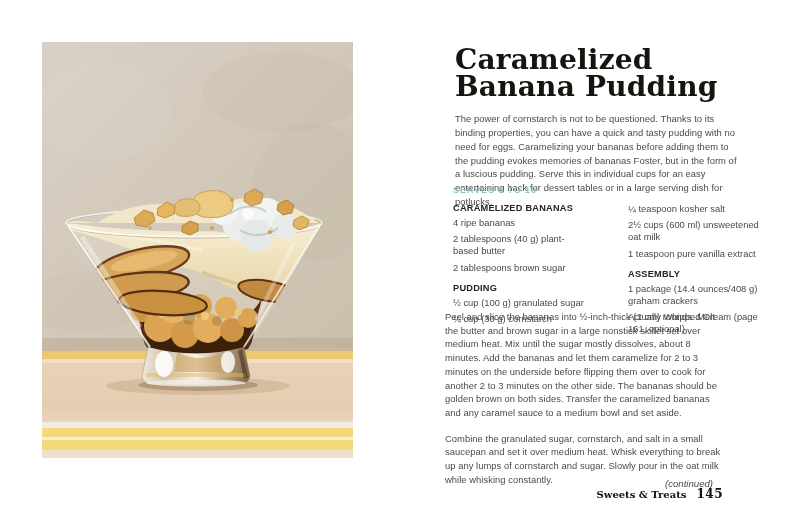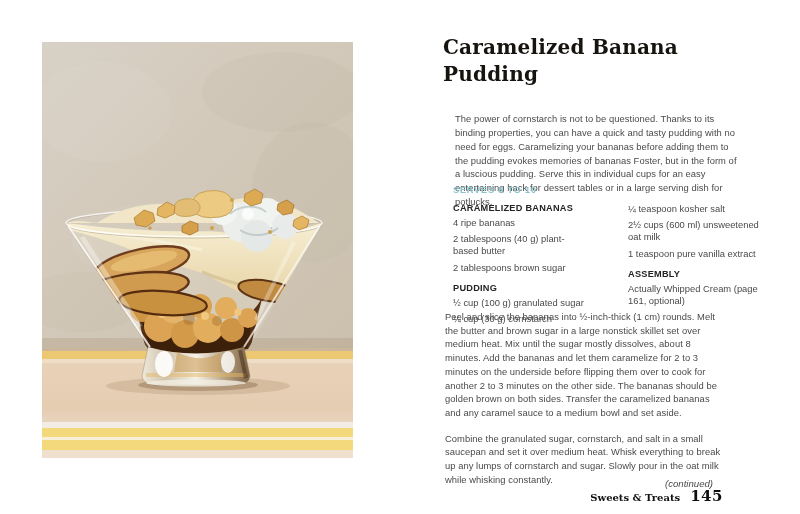--- a/index.html
+++ b/index.html
@@ -1,40 +1,40 @@
 <!DOCTYPE html>
 <html><head>
 <meta charset="utf-8">
 <style>
   html,body{margin:0;padding:0;background:#ffffff;}
   .page{position:relative;width:800px;height:514px;background:#ffffff;overflow:hidden;
         font-family:"Liberation Sans",sans-serif;}
   .photo{position:absolute;left:42px;top:42px;width:311px;height:416px;}
   .photo svg{display:block;}
   .recipe{position:absolute;left:439px;top:0;width:292px;height:514px;}
-  .title{position:absolute;left:0;top:30px;width:300px;margin:4px;
-         font-family:"DejaVu Serif",serif;font-weight:bold;font-size:20px;line-height:27px;
+  .title{position:absolute;left:0;top:30px;width:300px;margin:16px;
+         font-family:"DejaVu Serif",serif;font-weight:bold;font-size:28px;line-height:27px;
          color:#17130e;letter-spacing:0.2px;}
   .intro{position:absolute;left:16px;top:103px;width:283px;
          font-size:9.4px;line-height:13.7px;color:#4a4a4a;letter-spacing:0.05px;}
   .serves{position:absolute;left:14px;top:185px;font-size:9.2px;font-weight:bold;
           letter-spacing:0.8px;color:#8cc3c9;}
   .ingredients{position:absolute;left:14px;top:203px;width:278px;display:flex;gap:29px;}
   .ing-col1{width:134px;flex:none;padding-right:12px;}
   .ing-col2{width:146px;flex:none;}
   .ing-header{font-size:9.2px;font-weight:bold;color:#242424;letter-spacing:0.25px;
               margin:0 0 4px 0;}
   .ing-header.later{margin-top:9px;}
   .ing-item{font-size:9.4px;line-height:12.2px;color:#4a4a4a;margin:0 0 4px 0;}
   .steps{position:absolute;left:6px;top:310px;width:283px;}
   .step{font-size:9.4px;line-height:13.7px;color:#4a4a4a;letter-spacing:0.05px;margin:0 0 12px 0;}
   .continued{position:absolute;right:87px;top:478px;font-size:9.6px;font-style:italic;color:#4a4a4a;}
   .folio{position:absolute;right:77px;top:487px;font-family:"DejaVu Serif",serif;
          font-weight:bold;font-size:10px;color:#101010;white-space:nowrap;}
-  .folio .pagenum{margin-left:10px;font-size:15px;letter-spacing:0.5px;}
+  .folio .pagenum{margin-left:10px;font-size:12px;letter-spacing:0.5px;}
 </style>
 </head>
 <body>
 
 <div class="page">
 
   <div class="photo" role="img" aria-label="Glass trifle bowl filled with layers of graham cracker crumble, caramelized banana slices, vanilla pudding, and whipped cream, set on a yellow-striped tablecloth against a plaster wall.">
     <svg width="311" height="416" viewBox="0 0 311 416" xmlns="http://www.w3.org/2000/svg">
       <defs>
         <linearGradient id="wallg" x1="0" y1="0" x2="1" y2="1">
@@ -203,20 +203,21 @@
         <div class="ing-item">2 tablespoons brown sugar</div>
         <div class="ing-header later">PUDDING</div>
         <div class="ing-item">½ cup (100 g) granulated sugar</div>
         <div class="ing-item">¼ cup (30 g) cornstarch</div>
       </div>
       <div class="ing-col2">
         <div class="ing-item">¼ teaspoon kosher salt</div>
         <div class="ing-item">2½ cups (600 ml) unsweetened oat milk</div>
         <div class="ing-item">1 teaspoon pure vanilla extract</div>
         <div class="ing-header later">ASSEMBLY</div>
+        <div class="ing-item">1 package (14.4 ounces/408 g) graham crackers</div>
         <div class="ing-item">Actually Whipped Cream (page 161, optional)</div>
       </div>
     </div>
 
     <div class="steps">
       <p class="step">Peel and slice the bananas into ½-inch-thick (1 cm) rounds. Melt the butter and brown sugar in a large nonstick skillet set over medium heat. Mix until the sugar mostly dissolves, about 8 minutes. Add the bananas and let them caramelize for 2 to 3 minutes on the underside before flipping them over to cook for another 2 to 3 minutes on the other side. The bananas should be golden brown on both sides. Transfer the caramelized bananas and any caramel sauce to a medium bowl and set aside.</p>
       <p class="step">Combine the granulated sugar, cornstarch, and salt in a small saucepan and set it over medium heat. Whisk everything to break up any lumps of cornstarch and sugar. Slowly pour in the oat milk while whisking constantly.</p>
     </div>
   </div>
 

